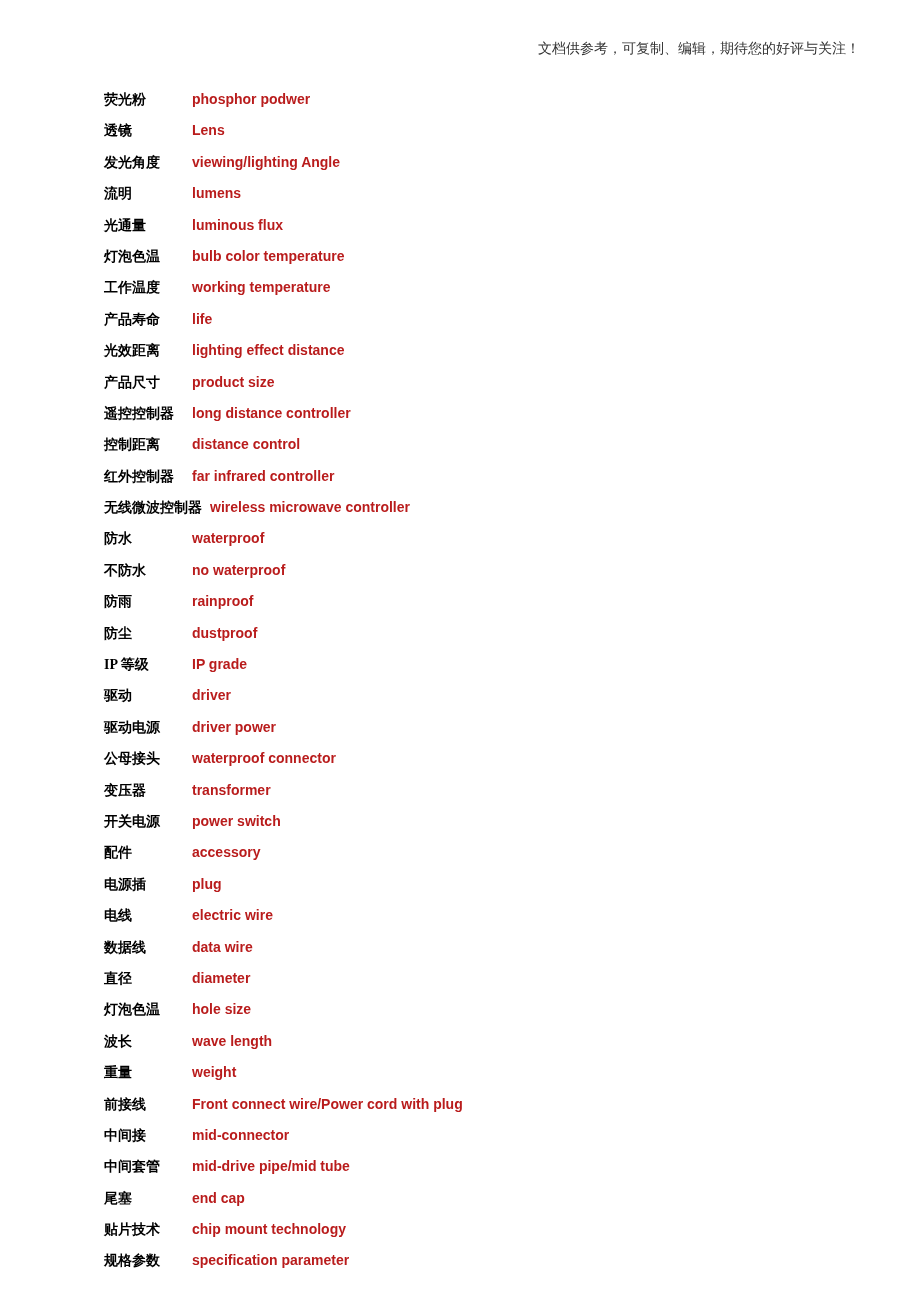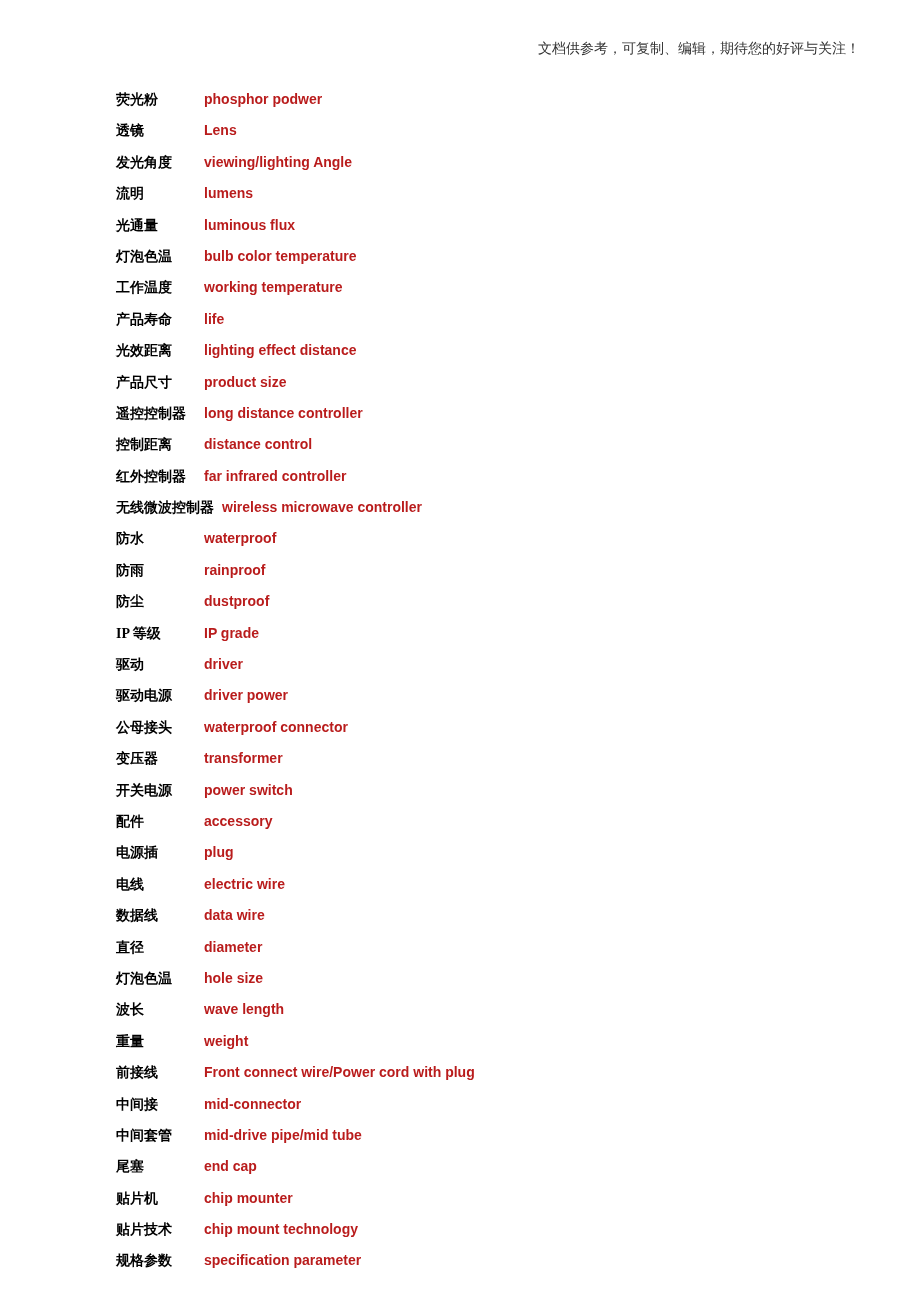--- a/index.html
+++ b/index.html
@@ -16,21 +16,21 @@
       padding: 40px 60px 60px 60px;
     }
     .header-note {
       text-align: right;
       font-size: 14px;
       color: #333;
       margin-bottom: 30px;
       font-family: "SimSun", serif;
     }
     .content {
-      margin-left: 56px;
+      margin-left: 44px;
     }
     .term-row {
       display: flex;
       align-items: baseline;
       margin-bottom: 8px;
       font-size: 14px;
       line-height: 1.6;
     }
     .chinese {
       font-weight: bold;
@@ -105,20 +105,24 @@
     </div>
     <div class="term-row">
       <span class="chinese">无线微波控制器</span>
       <span class="english">wireless microwave controller</span>
     </div>
     <div class="term-row">
       <span class="chinese">防水</span>
       <span class="english">waterproof</span>
     </div>
     <div class="term-row">
+      <span class="chinese">不防水</span>
+      <span class="english">no waterproof</span>
+    </div>
+    <div class="term-row">
       <span class="chinese">防雨</span>
       <span class="english">rainproof</span>
     </div>
     <div class="term-row">
       <span class="chinese">防尘</span>
       <span class="english">dustproof</span>
     </div>
     <div class="term-row">
       <span class="chinese">IP 等级</span>
       <span class="english">IP grade</span>
@@ -183,24 +187,20 @@
       <span class="chinese">中间接</span>
       <span class="english">mid-connector</span>
     </div>
     <div class="term-row">
       <span class="chinese">中间套管</span>
       <span class="english">mid-drive pipe/mid tube</span>
     </div>
     <div class="term-row">
       <span class="chinese">尾塞</span>
       <span class="english">end cap</span>
-    </div>
-    <div class="term-row">
-      <span class="chinese">贴片机</span>
-      <span class="english">chip mounter</span>
     </div>
     <div class="term-row">
       <span class="chinese">贴片技术</span>
       <span class="english">chip mount technology</span>
     </div>
     <div class="term-row">
       <span class="chinese">规格参数</span>
       <span class="english">specification parameter</span>
     </div>
   </div>

